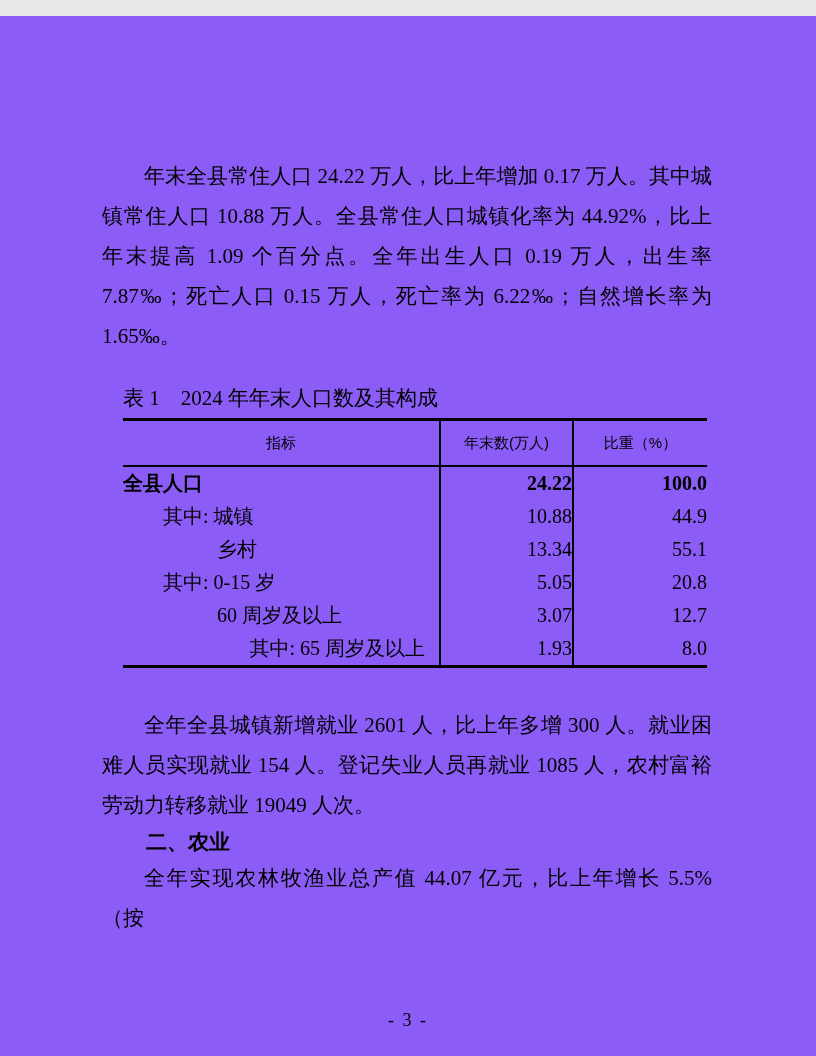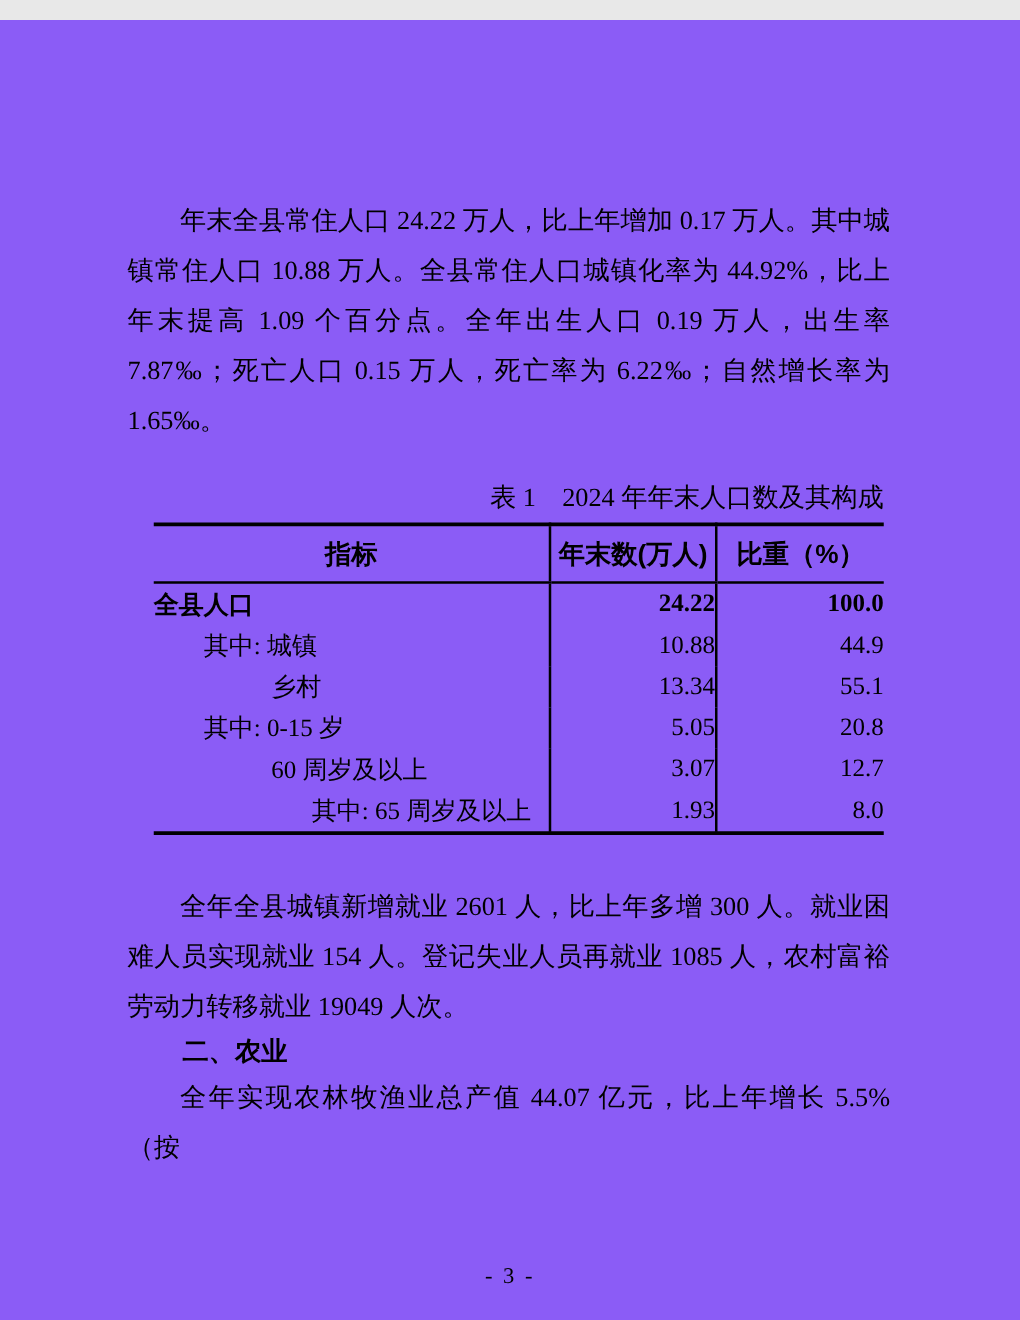--- a/index.html
+++ b/index.html
@@ -11,30 +11,30 @@
   .content { position:absolute; left:102px; top:0; width:610px; }
   .para {
     margin:0; font-size:21px; line-height:40px;
     text-align:justify; text-indent:42px;
   }
   #para1 { margin-top:140px; }
   #para2 { margin-top:37px; }
   #para3 { margin-top:3px; }
   .table-title {
     margin:22px 0 0 21px; width:584px;
-    font-size:21px; line-height:40px; text-align:right; white-space:pre;
+    font-size:21px; line-height:40px; text-align:left; white-space:pre;
   }
   table.pop {
     margin-left:21px; width:584px; border-collapse:collapse; table-layout:fixed;
     border-top:3px solid #000; border-bottom:3px solid #000;
   }
   table.pop thead th {
     height:44px; vertical-align:middle; text-align:center;
     font-family:"Liberation Sans","DejaVu Sans",sans-serif;
-    font-weight:bold; font-size:21px;
+    font-weight:normal; font-size:15px;
     border-bottom:2px solid #000; padding:0;
   }
   table.pop tbody td {
     height:33px; vertical-align:middle; font-size:20px; padding:0;
   }
   .c2, .c3 { border-left:2px solid #000;font-family:Liberation Serif, serif; }
   td.label { text-align:left; padding-left:3px; }
   td.num  { text-align:right; padding-right:16px; }
   td.pct  { text-align:right; padding-right:12px; }
   tr.total td { font-weight:bold; }

